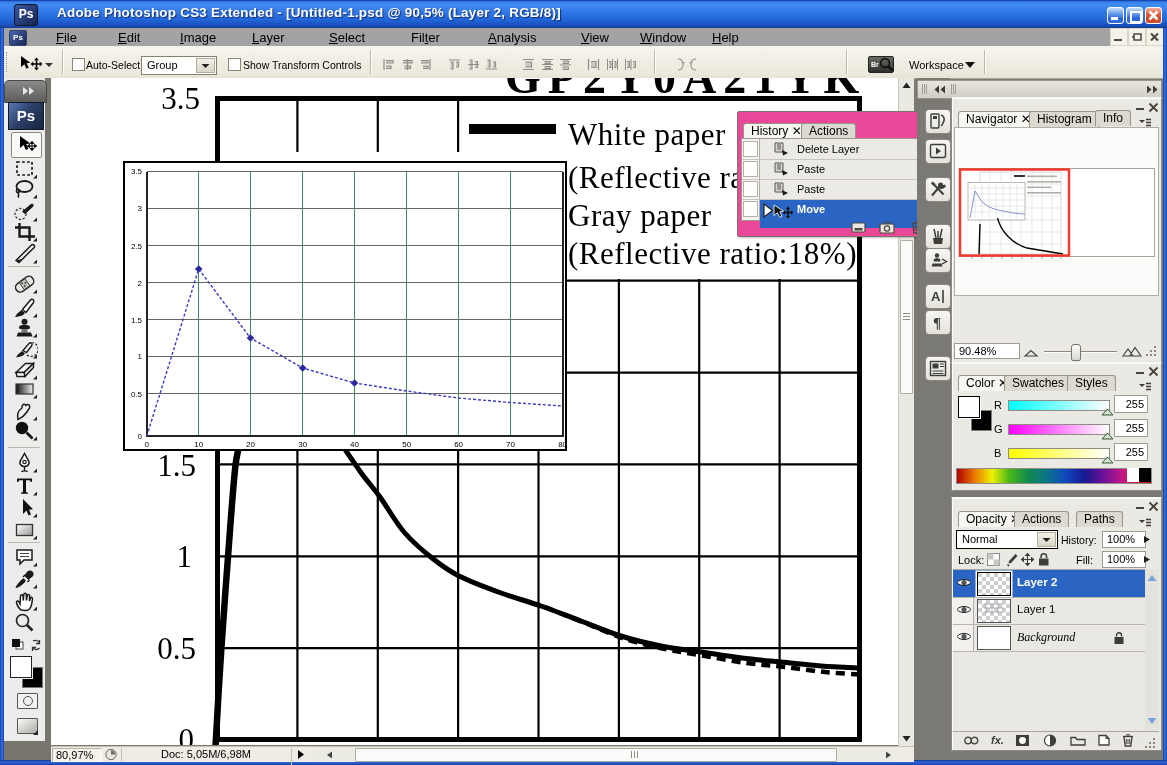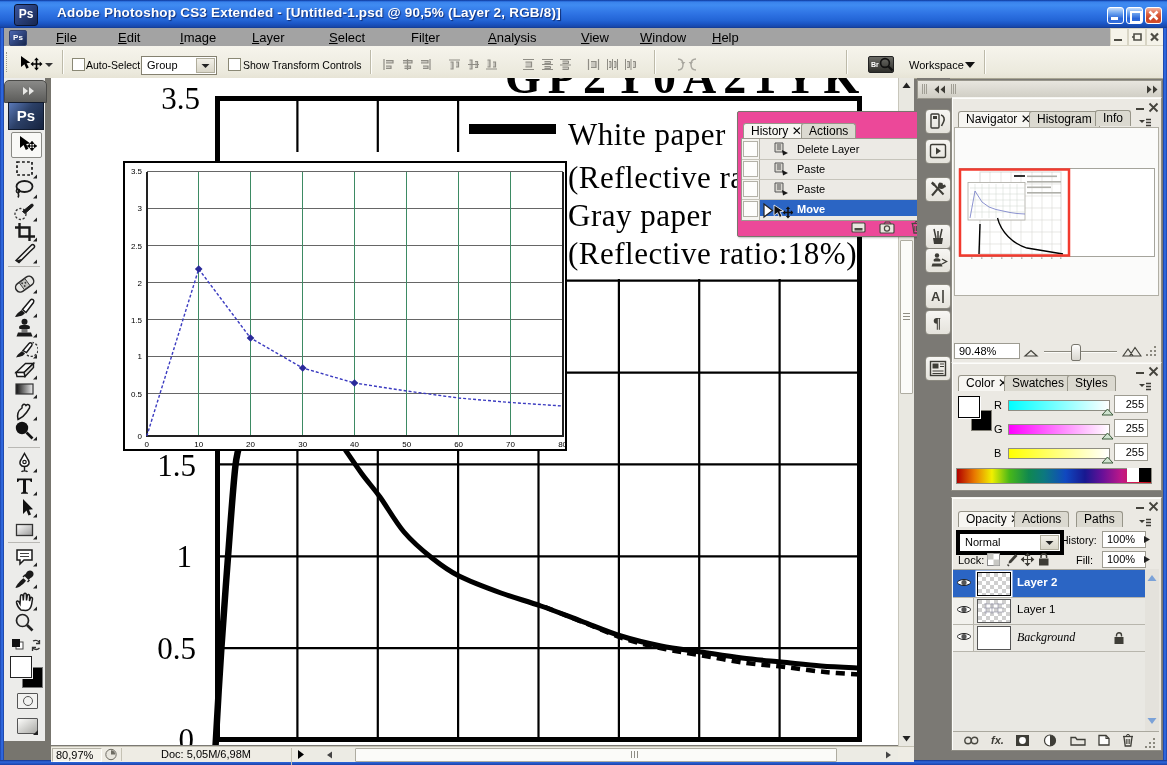--- a/index.html
+++ b/index.html
@@ -480,21 +480,21 @@
           <path d="M9 8 L15 11 L10 13.5 Z" fill="#1a1a1a"></path>
         </svg>
       <svg class="abs hsico" style="left:31px;top:43px;" width="16" height="14">
           <path d="M2 1h8v9h-8z" fill="#d8d6cf" stroke="#555"></path>
           <path d="M4 3h4 M4 5h4 M4 7h4" stroke="#555" stroke-width="1"></path>
           <path d="M9 8 L15 11 L10 13.5 Z" fill="#1a1a1a"></path>
         </svg>
       <div class="abs" style="left:55px;top:4px;font-size:11px;">Delete Layer</div>
       <div class="abs" style="left:55px;top:24px;font-size:11px;">Paste</div>
       <div class="abs" style="left:55px;top:44px;font-size:11px;">Paste</div>
-      <div class="abs" style="left:18px;top:61px;width:173px;height:16px;background:#2b65c4;text-align:center;">
+      <div class="abs" style="left:18px;top:61px;width:173px;height:28px;background:#2b65c4;text-align:center;">
         <svg class="abs" style="left:1px;top:2px;" width="32" height="17">
             <path d="M3 2 L3 15 L11.5 8.5 Z" fill="#fff" stroke="#222" stroke-width="1.2"></path>
             <path d="M13 3 L13 13.5 L16.5 10.7 L18.6 15.4 L21 14.2 L18.8 9.7 L22.8 9.3 Z" fill="#111" stroke="#fff" stroke-width="0.8"></path>
             <path d="M27 6.5v8 M23 10.5h8" stroke="#111" stroke-width="1.5"></path>
             <path d="M27 4.5l-2.2 2.6h4.4z M27 16.5l-2.2-2.6h4.4z M21.5 10.5l2.6-2.2v4.4z M32.5 10.5l-2.6-2.2v4.4z" fill="#111"></path>
           </svg>
         <div class="abs" style="left:37px;top:3px;font-size:11px;font-weight:bold;color:#fff;">Move</div>
       </div>
     </div>
     <div class="abs sb-track" style="left:194px;top:26px;width:13px;height:81px;border:1px solid #b3b1a7;border-left:none;">
@@ -723,21 +723,21 @@
     <svg class="minbtn" style="left:196px;top:3px;" width="11" height="11">
         <path d="M1.5 1.5 L9.5 9.5 M9.5 1.5 L1.5 9.5" stroke="#44433c" stroke-width="1.8"></path>
       </svg>
     <div class="tab on" style="left:6px;top:13px;">Opacity ✕</div>
     <div class="tab off" style="left:62px;top:13px;">Actions</div>
     <div class="tab off" style="left:124px;top:13px;">Paths</div>
     <svg class="abs" style="left:186px;top:20px;" width="14" height="9">
         <path d="M1 2 L4 5 L7 2 Z" fill="#3c3b35"></path>
         <path d="M8 1.5h5 M8 4.5h5 M8 7.5h5" stroke="#3c3b35" stroke-width="1.3"></path>
       </svg>
-    <div class="abs" style="left:4px;top:32px;width:100px;height:17px;background:#fff;border:4px solid #000000;font-size:11px;">
+    <div class="abs" style="left:4px;top:32px;width:100px;height:17px;background:#fff;border:1px solid #000000;font-size:11px;">
       <span style="position:absolute;left:5px;top:2px;">Normal</span>
       <div class="abs" style="right:1px;top:1px;width:17px;height:13px;background:linear-gradient(#f2f0e8,#d9d6c8);border:1px solid #b0ad9c;"><svg width="17" height="13">
             <path d="M4.5 5 L8.5 9 L12.5 5 Z" fill="#222"></path>
           </svg></div>
     </div>
     <div class="abs olabel" style="left:109px;top:36px;font-size:10.5px;">History:</div>
     <div class="abs" style="left:150px;top:33px;width:38px;height:15px;background:#fff;border:1px solid #9d9b91;font-size:11px;line-height:15px;padding-left:4px;">100%</div>
     <svg class="abs" style="left:191px;top:37px;" width="8" height="9">
         <path d="M1 1 L7 4.5 L1 8 Z" fill="#222"></path>
       </svg>

